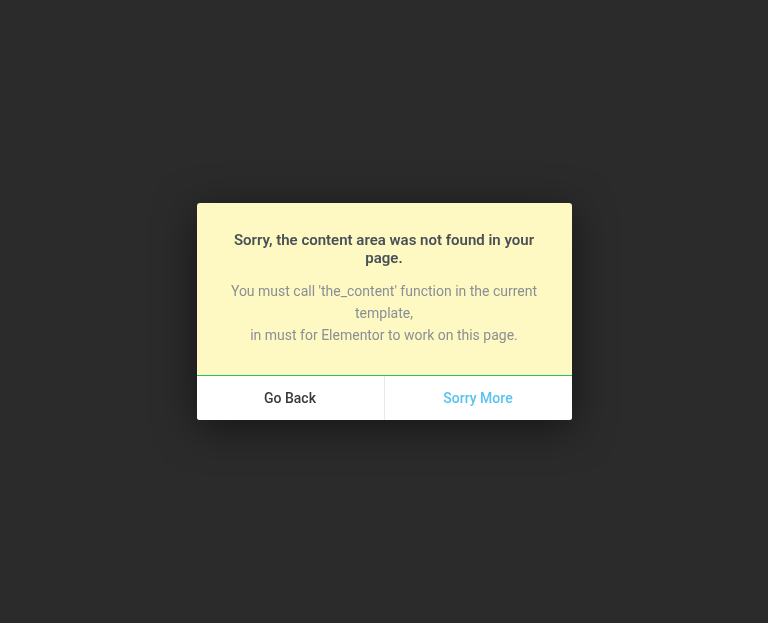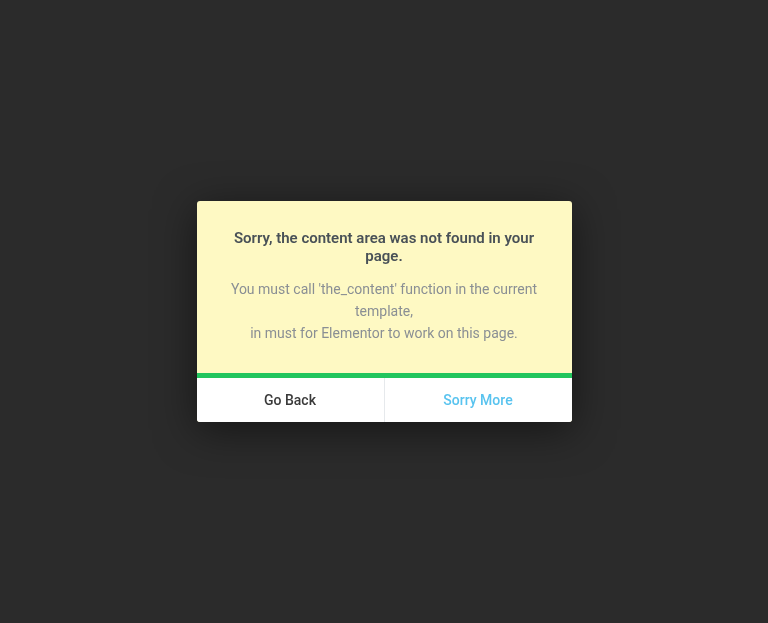--- a/index.html
+++ b/index.html
@@ -52,21 +52,21 @@
       color: #495157;
       margin-bottom: 14px;
     }
     .modal-message {
       font-size: 14px;
       color: #8a8f94;
       line-height: 1.55;
     }
     .modal-actions {
       display: flex;
-      border-top: 5px solid #22c55e;
+      border-top: 1px solid #22c55e;
     }
     .modal-actions a {
       flex: 1;
       text-align: center;
       padding: 14px 0;
       font-size: 14px;
       font-weight: 500;
       text-decoration: none;
       cursor: pointer;
       background: #fff;

